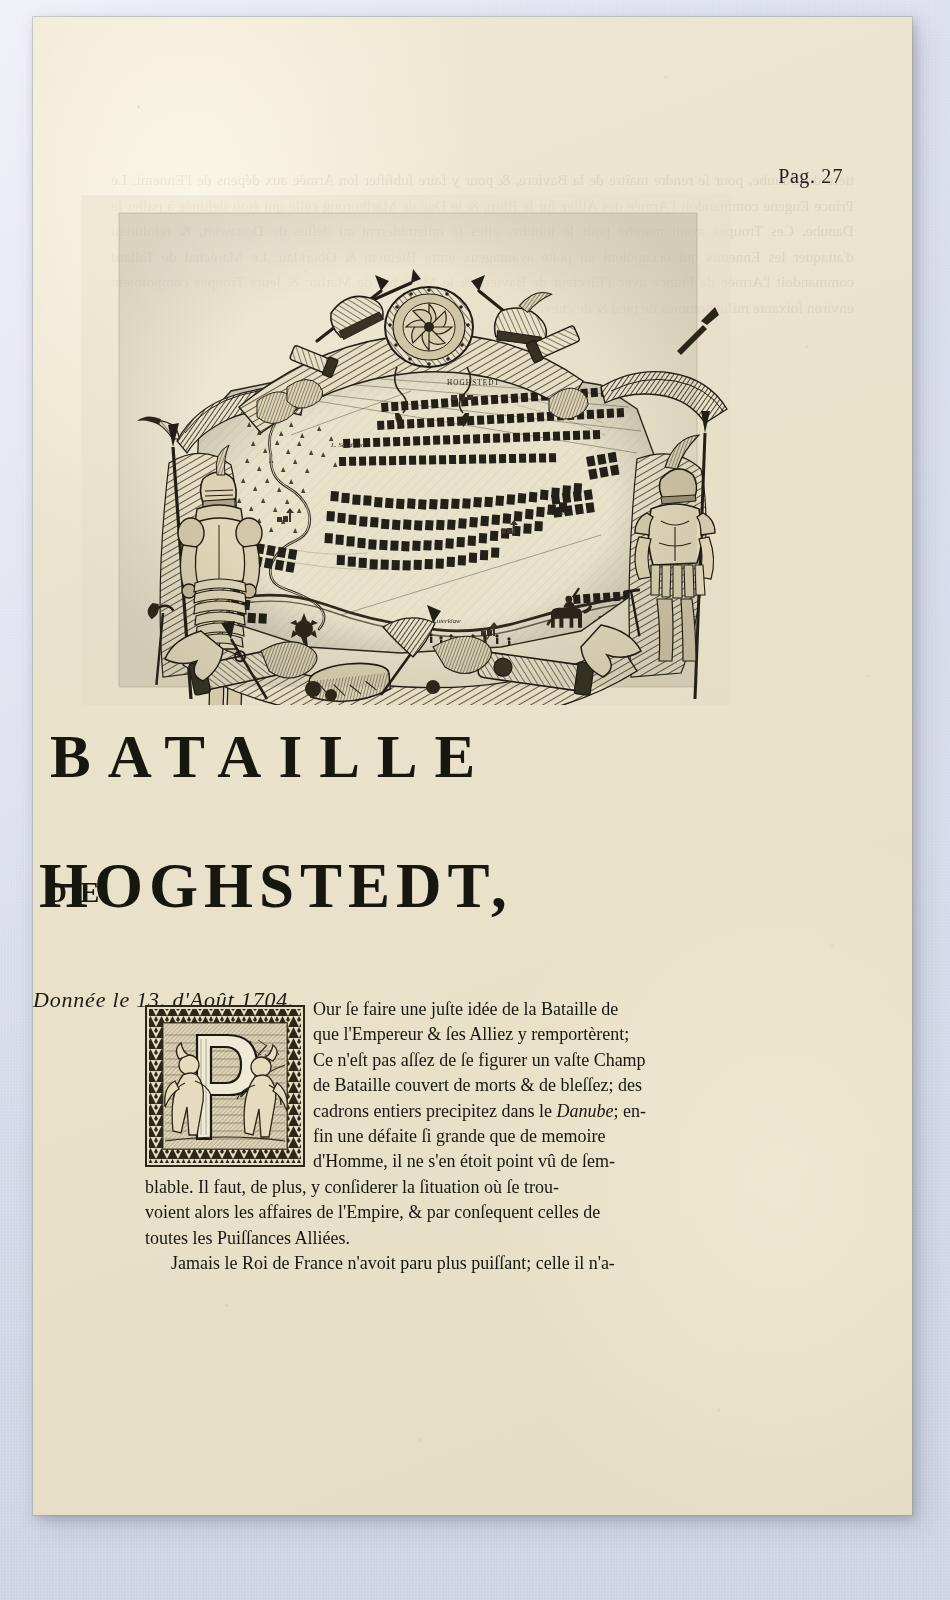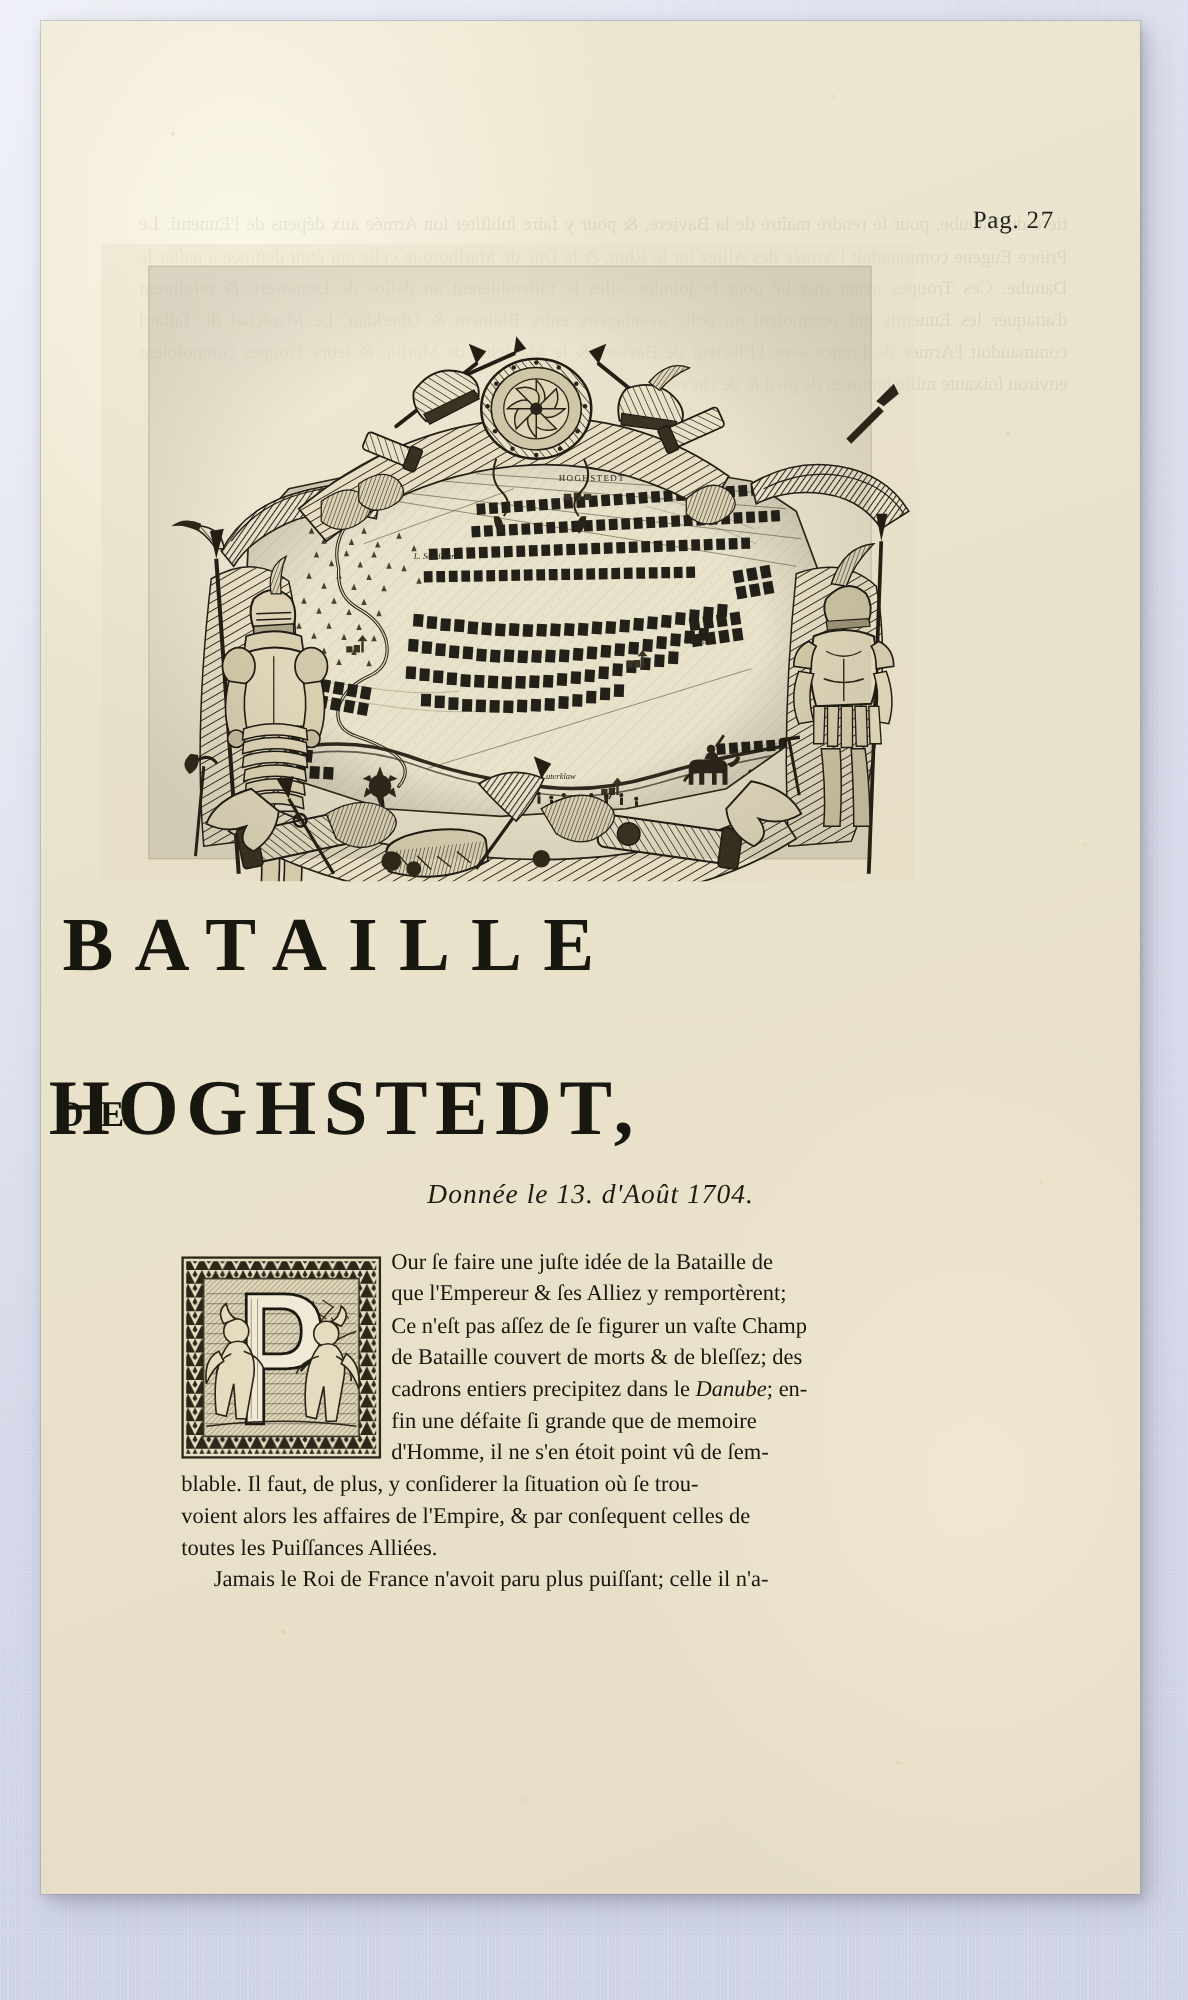--- a/index.html
+++ b/index.html
@@ -104,22 +104,22 @@
     position: absolute; left: 0; right: 0;
     text-align: left;
     color: #17160f;
     font-weight: 700;
     font-family: "Liberation Serif", "DejaVu Serif", serif;
   }
   #title1 { top: 705px; font-size: 61px; letter-spacing: 17px; text-indent: 17px; }
   #title2 { top: 811px; font-size: 29px; letter-spacing: 13px; text-indent: 13px; margin-top: 48px; }
   #title3 { top: 833px; font-size: 63px; letter-spacing: 6px; text-indent: 6px; }
   #subtitle {
-    position: absolute; left: 0; right: 0; top: 925px;
-    text-align: center;
+    position: absolute; left: 0; right: 0; top: 970px;
+    text-align: left;
     font-style: italic;
     font-size: 22px;
     letter-spacing: .8px;
     color: #1b1a13;
   }
 
   
   #body {
     position: absolute;
     left: 112px; top: 980px;

